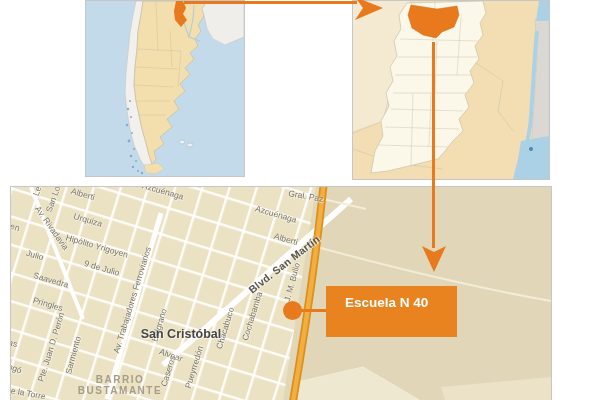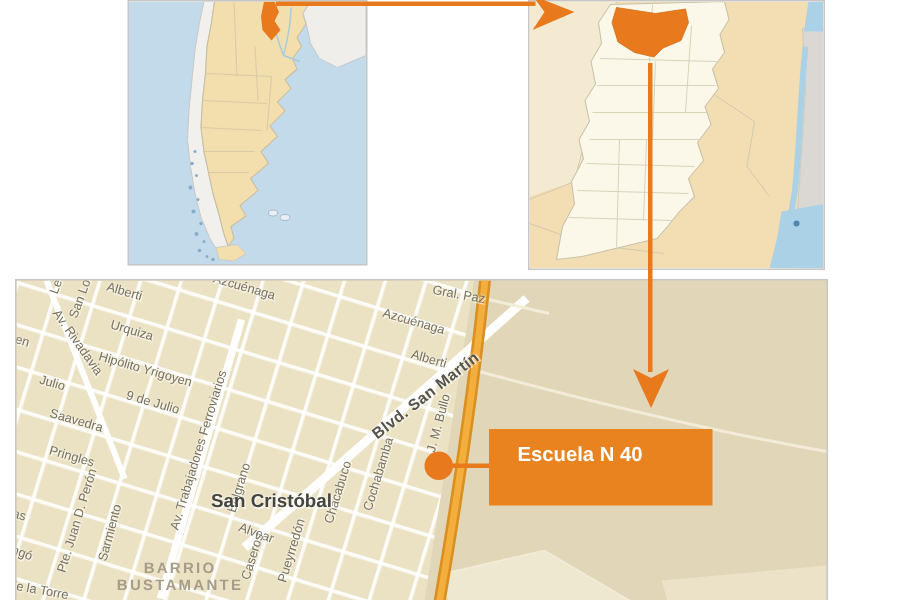--- a/index.html
+++ b/index.html
@@ -16,21 +16,21 @@
   .lbl-district{position:absolute;text-align:center;font-size:10px;font-weight:bold;
     color:#A69C89;letter-spacing:1.5px;line-height:11px;white-space:nowrap;}
   
   .conn{position:absolute;background:#E8791D;z-index:30;}
   #conn-h{left:184px;top:1px;width:173px;height:3.4px;}
   #conn-v{left:432px;top:42px;width:3.4px;height:206px;}
   .arrowhead{position:absolute;z-index:31;}
   #marker-dot{position:absolute;left:283px;top:301px;width:19px;height:19px;border-radius:50%;
     background:#E8791D;z-index:32;}
   #leader-line{position:absolute;left:297px;top:309px;width:30px;height:3.4px;background:#E8791D;z-index:32;}
-  #callout-box{position:absolute;left:326px;top:286px;width:149px;height:51px;background:#E8831F;
+  #callout-box{position:absolute;left:326px;top:286px;width:131px;height:51px;background:#E8831F;
     z-index:33;color:#fff;font-weight:bold;font-size:13.5px;line-height:19.5px;
     padding:7px 0 0 19px;box-sizing:border-box;}
 </style>
 </head>
 <body>
 
 <div class="canvas">
 
   <div class="map" id="country-map">
     <svg width="158" height="175" viewBox="0 0 158 175">

